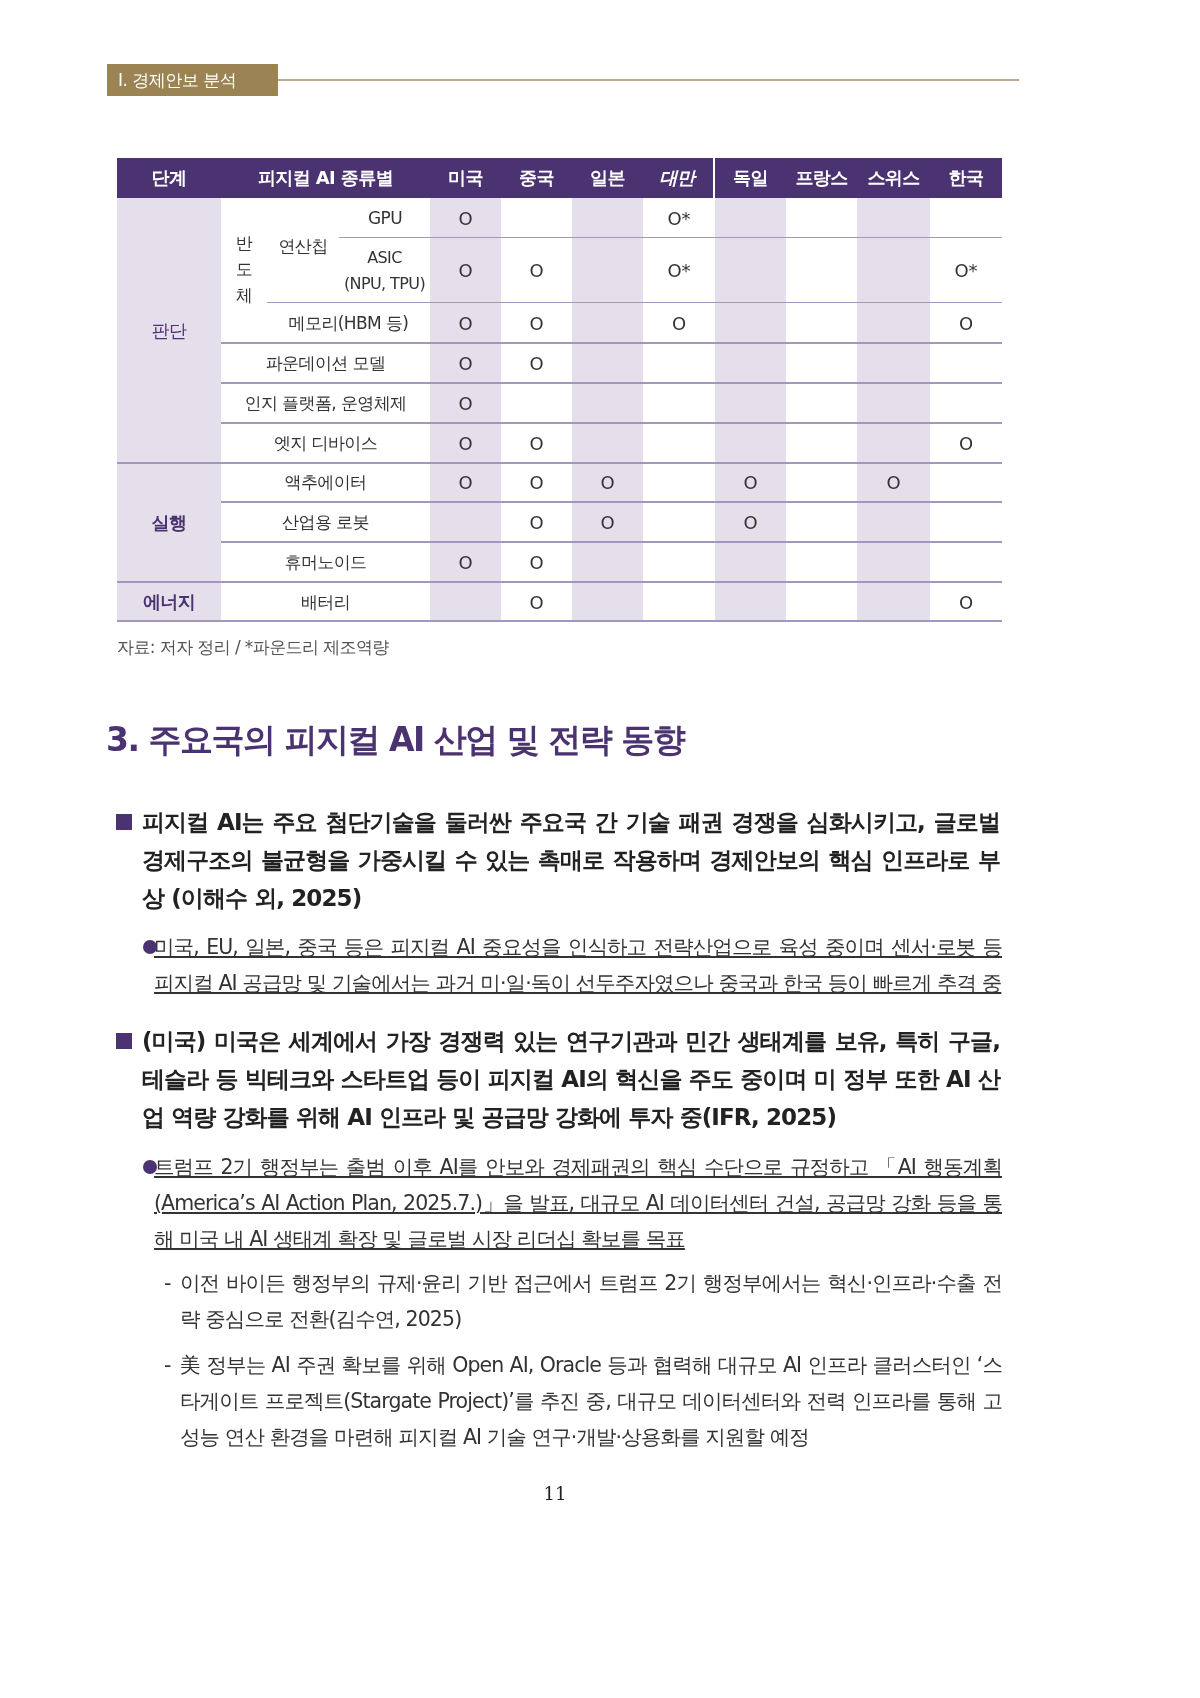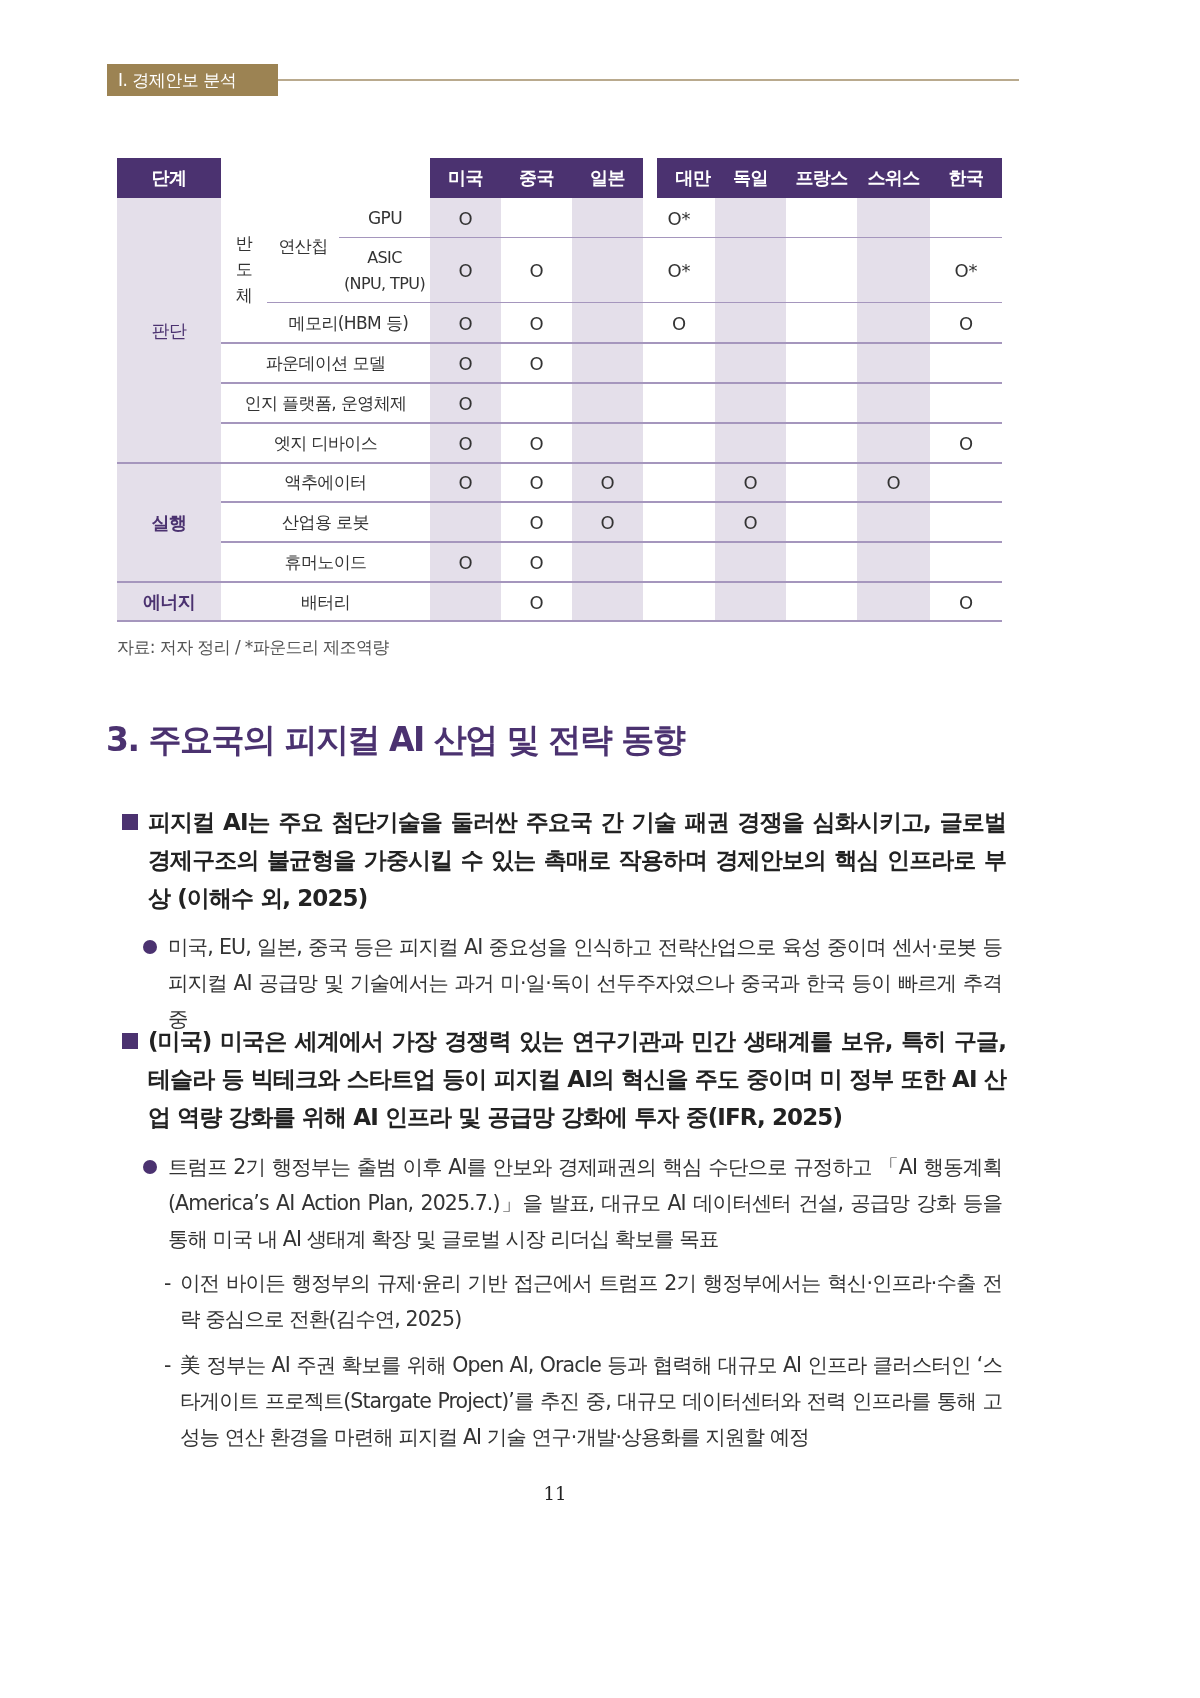--- a/index.html
+++ b/index.html
@@ -22,26 +22,26 @@
   .stage.bold { font-weight:bold; }
   .shade { background:#e4dfea; }
   .hline { position:absolute; height:2px; background:#a596bd; }
   .mark { font-size:18px; color:#333; letter-spacing:0; }
 
   .source { position:absolute; left:117px; top:636px; font-size:17px; color:#555; letter-spacing:-0.6px; }
 
   .sec-title { position:absolute; left:106px; top:718px; font-size:33px; font-weight:bold; color:#4b3270; letter-spacing:-1.5px; }
 
   .para { position:absolute; letter-spacing:-0.9px; }
-  .l1 { left:122px; width:884px; font-size:23px; line-height:38px; color:#222; font-weight:bold; }
+  .l1 { left:116px; width:884px; font-size:23px; line-height:38px; color:#222; font-weight:bold; }
   .l1 .sq { position:absolute; left:0; top:11px; width:16px; height:16px; background:#4b3270; }
   .l1 .txt { margin-left:26px; display:block; text-align:justify; }
   .l2 { left:143px; width:859px; font-size:20.5px; line-height:36px; color:#333; }
   .l2 .dot { position:absolute; left:0; top:11px; width:14px; height:14px; border-radius:50%; background:#4b3270; }
-  .l2 .txt { margin-left:25px; display:block; text-align:justify; }
+  .l2 .txt { margin-left:11px; display:block; text-align:justify;text-decoration:underline; }
   .l3 { left:164px; width:838px; font-size:20.5px; line-height:36px; color:#333; }
   .l3 .dash { position:absolute; left:0; top:0; }
   .l3 .txt { margin-left:16px; display:block; text-align:justify; }
 
   .page-no { position:absolute; left:0; width:1110px; top:1483px; text-align:center; font-size:18px; color:#222;
              font-family:"DejaVu Serif", serif; }
 </style>
 </head>
 <body>
 
@@ -51,24 +51,25 @@
 </div>
 
 <div class="tbl">
 
   <div class="cell shade" style="left:313px;top:40px;width:71px;height:424px;"></div>
   <div class="cell shade" style="left:455px;top:40px;width:71px;height:424px;"></div>
   <div class="cell shade" style="left:598px;top:40px;width:71px;height:424px;"></div>
   <div class="cell shade" style="left:740px;top:40px;width:73px;height:424px;"></div>
 
   <div class="cell hdr" style="left:0;width:104px;">단계</div>
+  <div class="cell hdr" style="left:104px;width:209px;">피지컬 AI 종류별</div>
   <div class="cell hdr" style="left:313px;width:71px;">미국</div>
   <div class="cell hdr" style="left:384px;width:71px;">중국</div>
   <div class="cell hdr" style="left:455px;width:71px;">일본</div>
-  <div class="cell hdr" style="left:540px;width:72px;">대만</div>
+  <div class="cell hdr" style="left:524px;width:72px;font-style:italic;">대만</div>
   <div class="cell hdr" style="left:598px;width:71px;">독일</div>
   <div class="cell hdr" style="left:669px;width:71px;">프랑스</div>
   <div class="cell hdr" style="left:740px;width:73px;">스위스</div>
   <div class="cell hdr" style="left:813px;width:72px;">한국</div>
 
   <div class="cell stage" style="left:0;top:40px;width:104px;height:265px;">판단</div>
   <div class="cell stage bold" style="left:0;top:305px;width:104px;height:119px;">실행</div>
   <div class="cell stage bold" style="left:0;top:424px;width:104px;height:40px;">에너지</div>
 
   <div class="cell" style="left:104px;top:72px;width:46px;height:80px;white-space:pre-line;line-height:26px;align-items:flex-start;">반

